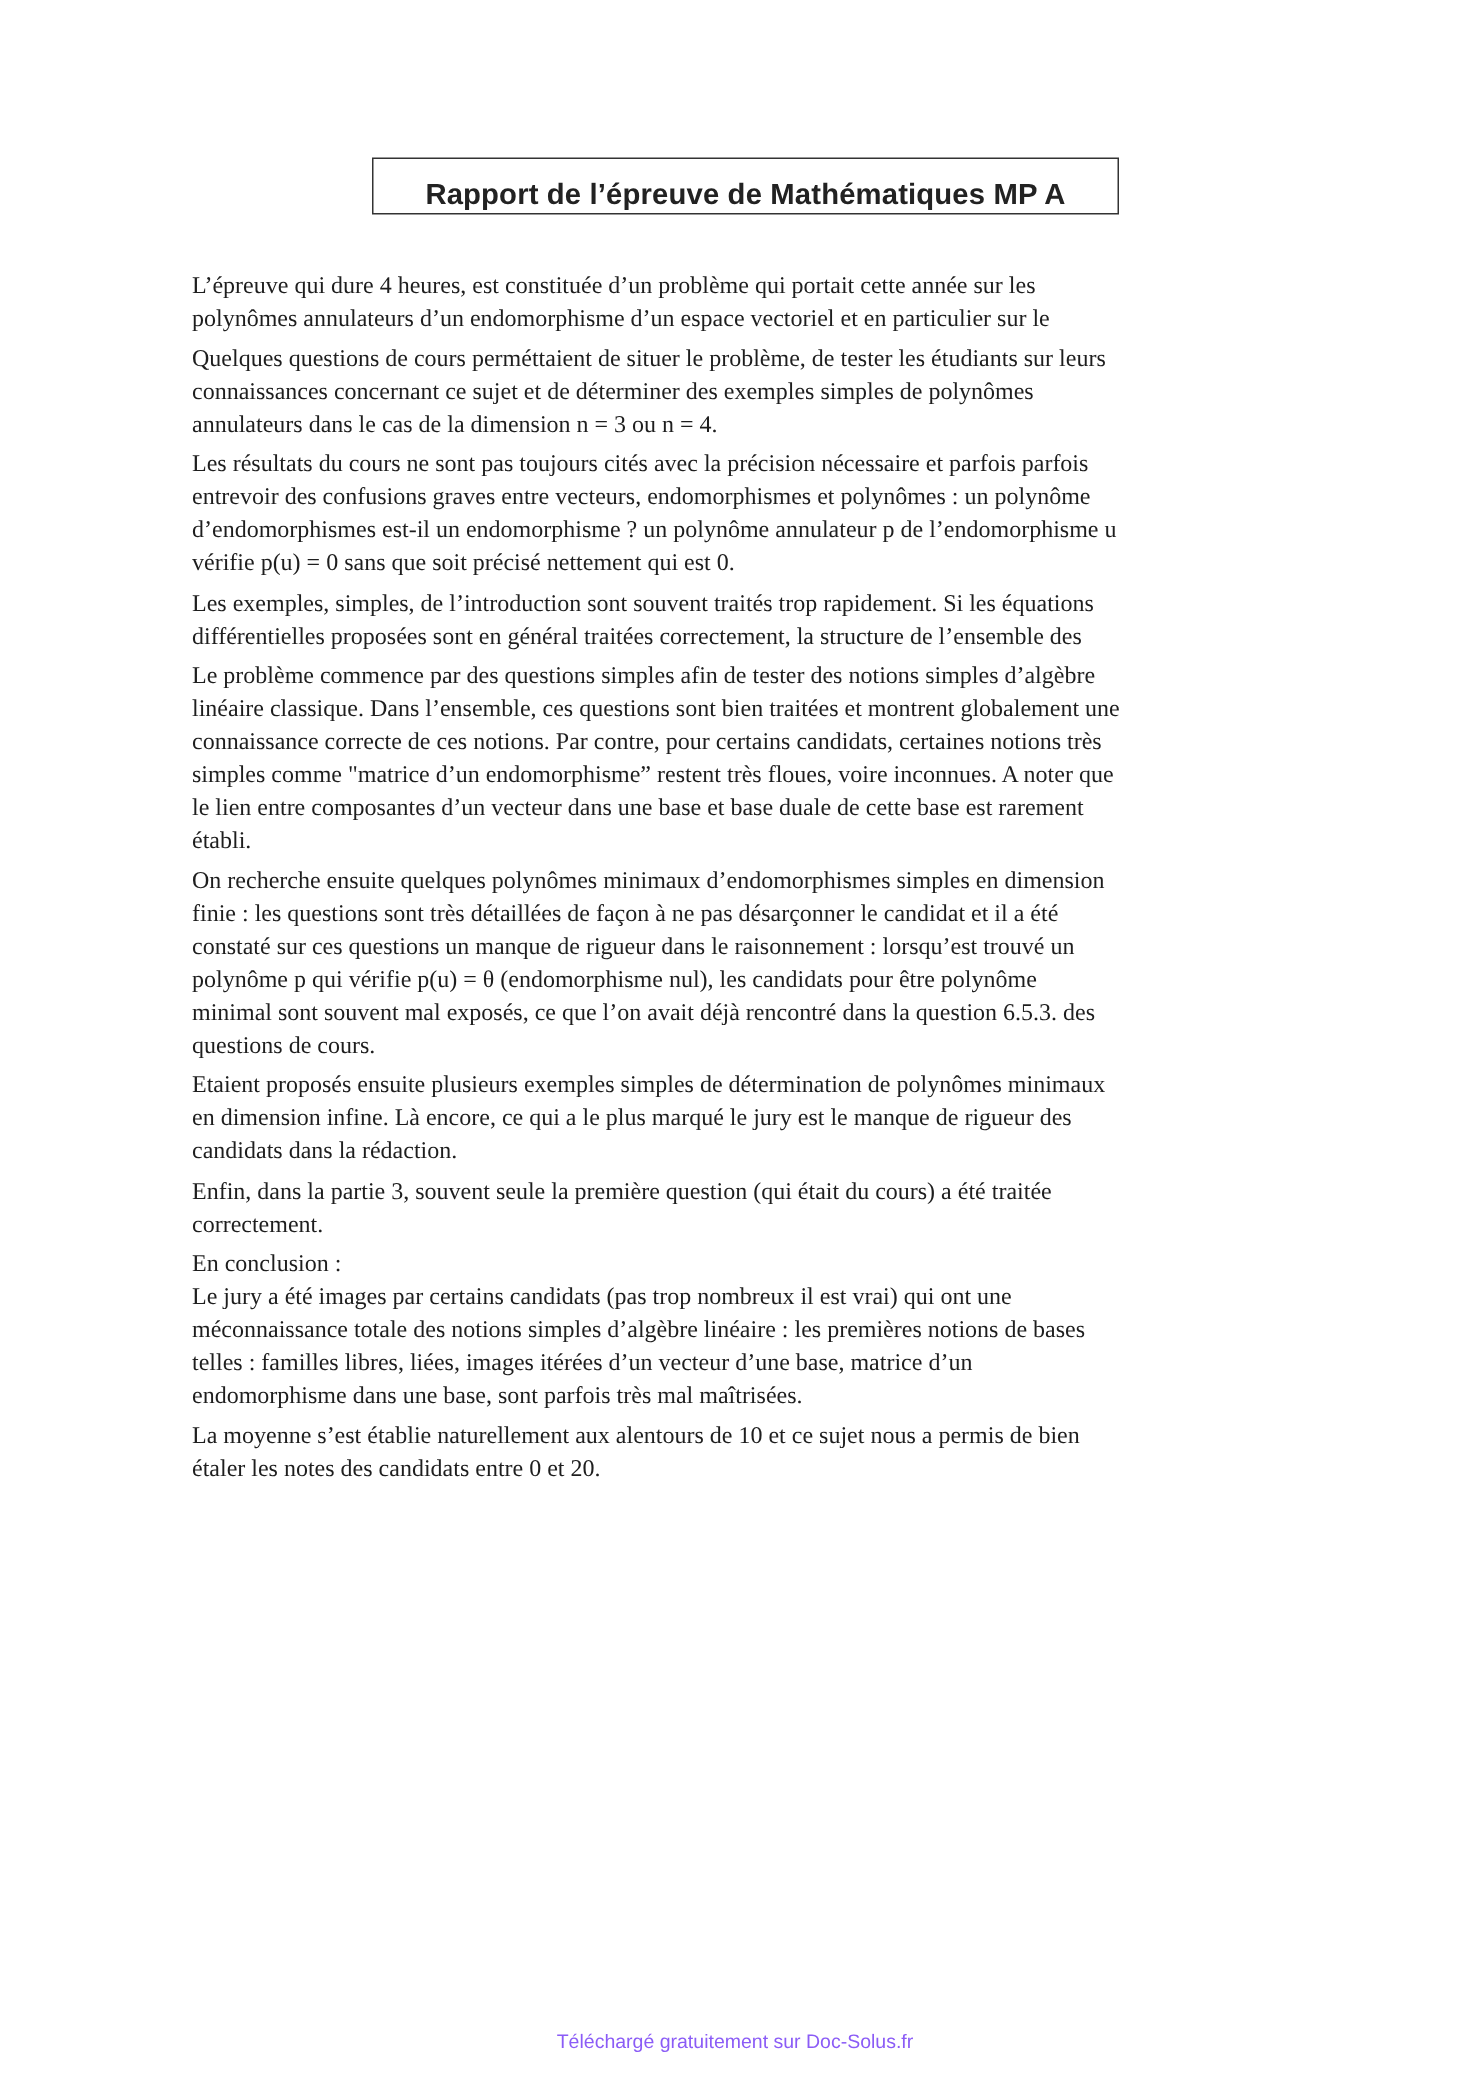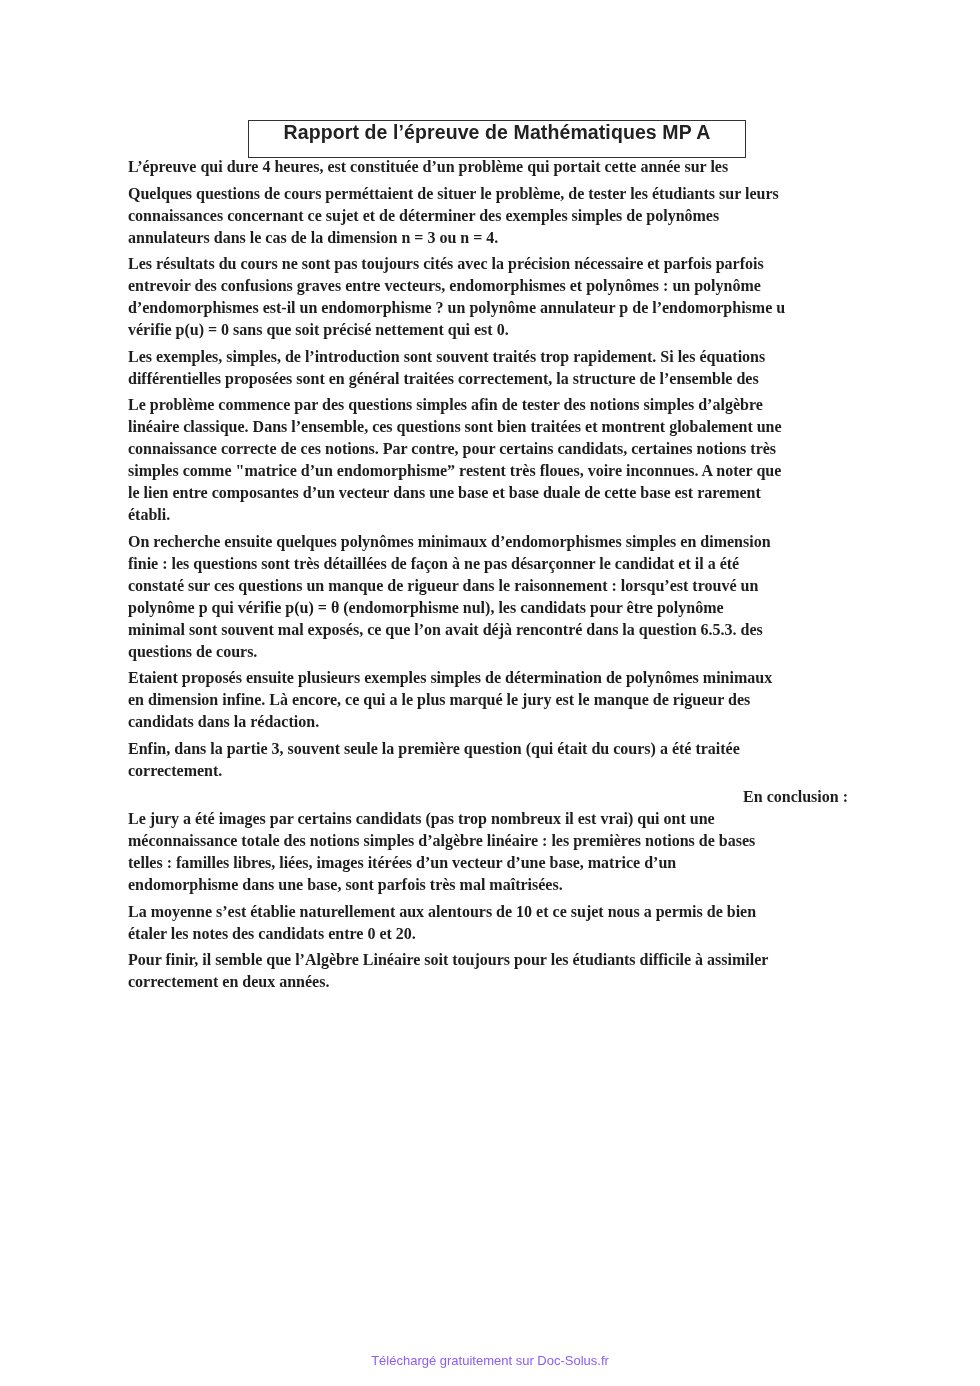--- a/index.html
+++ b/index.html
@@ -1,49 +1,50 @@
 <!DOCTYPE html>
 <html><head>
 <meta charset="utf-8">
 <style>
   html, body { margin:0; padding:0; }
   body {
     width:980px; height:1386px; background:#ffffff; position:relative; overflow:hidden;
     font-family: "Liberation Serif", serif; color:#1c1c1c;
   }
   .title-box {
-    position:absolute; left:248px; top:120px; width:498px; height:38px;
+    position:absolute; left:248px; top:105px; width:498px; height:38px;
     border:1.5px solid #333; box-sizing:border-box;
-    display:flex; align-items:flex-start; justify-content:center;
+    display:flex; align-items:flex-end; justify-content:center;
   }
   .title-box h1 {
     margin:0; font-family:"Liberation Sans", sans-serif; font-weight:bold;
     font-size:19.5px; color:#222; letter-spacing:0.1px;
   }
-  .content { position:absolute; left:128px; top:156px; width:720px;font-weight:bold; }
+  .content { position:absolute; left:128px; top:180px; width:720px; }
   .content p {
     margin:0 0 4.5px 0; font-size:16px; line-height:22px; color:#1e1e1e;
   }
-  .content p.tight { margin-bottom:0;text-align:right; }
+  .content p.tight { margin-bottom:0; }
   .line { display:block; white-space:nowrap; }
   .footer {
     position:absolute; left:0; width:980px; top:1353px; text-align:center;
     font-family:Liberation Sans, sans-serif; font-size:13px; color:#8b5cf6;
   }
 </style>
 </head>
 <body>
 
 <div class="title-box">
   <h1>Rapport de l’épreuve de Mathématiques MP A</h1>
 </div>
 
 <div class="content" id="content">
     <p>
       <span class="line">L’épreuve qui dure 4 heures, est constituée d’un problème qui portait cette année sur les</span>
+      <span class="line">polynômes annulateurs d’un endomorphisme d’un espace vectoriel et en particulier sur le</span>
     </p>
     <p>
       <span class="line">Quelques questions de cours perméttaient de situer le problème, de tester les étudiants sur leurs</span>
       <span class="line">connaissances concernant ce sujet et de déterminer des exemples simples de polynômes</span>
       <span class="line">annulateurs dans le cas de la dimension n = 3 ou n = 4.</span>
     </p>
     <p>
       <span class="line">Les résultats du cours ne sont pas toujours cités avec la précision nécessaire et parfois parfois</span>
       <span class="line">entrevoir des confusions graves entre vecteurs, endomorphismes et polynômes : un polynôme</span>
       <span class="line">d’endomorphismes est-il un endomorphisme ? un polynôme annulateur p de l’endomorphisme u</span>
@@ -84,19 +85,15 @@
     <p>
       <span class="line">Le jury a été images par certains candidats (pas trop nombreux il est vrai) qui ont une</span>
       <span class="line">méconnaissance totale des notions simples d’algèbre linéaire : les premières notions de bases</span>
       <span class="line">telles : familles libres, liées, images itérées d’un vecteur d’une base, matrice d’un</span>
       <span class="line">endomorphisme dans une base, sont parfois très mal maîtrisées.</span>
     </p>
     <p>
       <span class="line">La moyenne s’est établie naturellement aux alentours de 10 et ce sujet nous a permis de bien</span>
       <span class="line">étaler les notes des candidats entre 0 et 20.</span>
     </p>
-    <p>
-      <span class="line">Pour finir, il semble que l’Algèbre Linéaire soit toujours pour les étudiants difficile à assimiler</span>
-      <span class="line">correctement en deux années.</span>
-    </p>
   </div>
 
 <div class="footer">Téléchargé gratuitement sur Doc-Solus.fr</div>
 
 </body></html>

